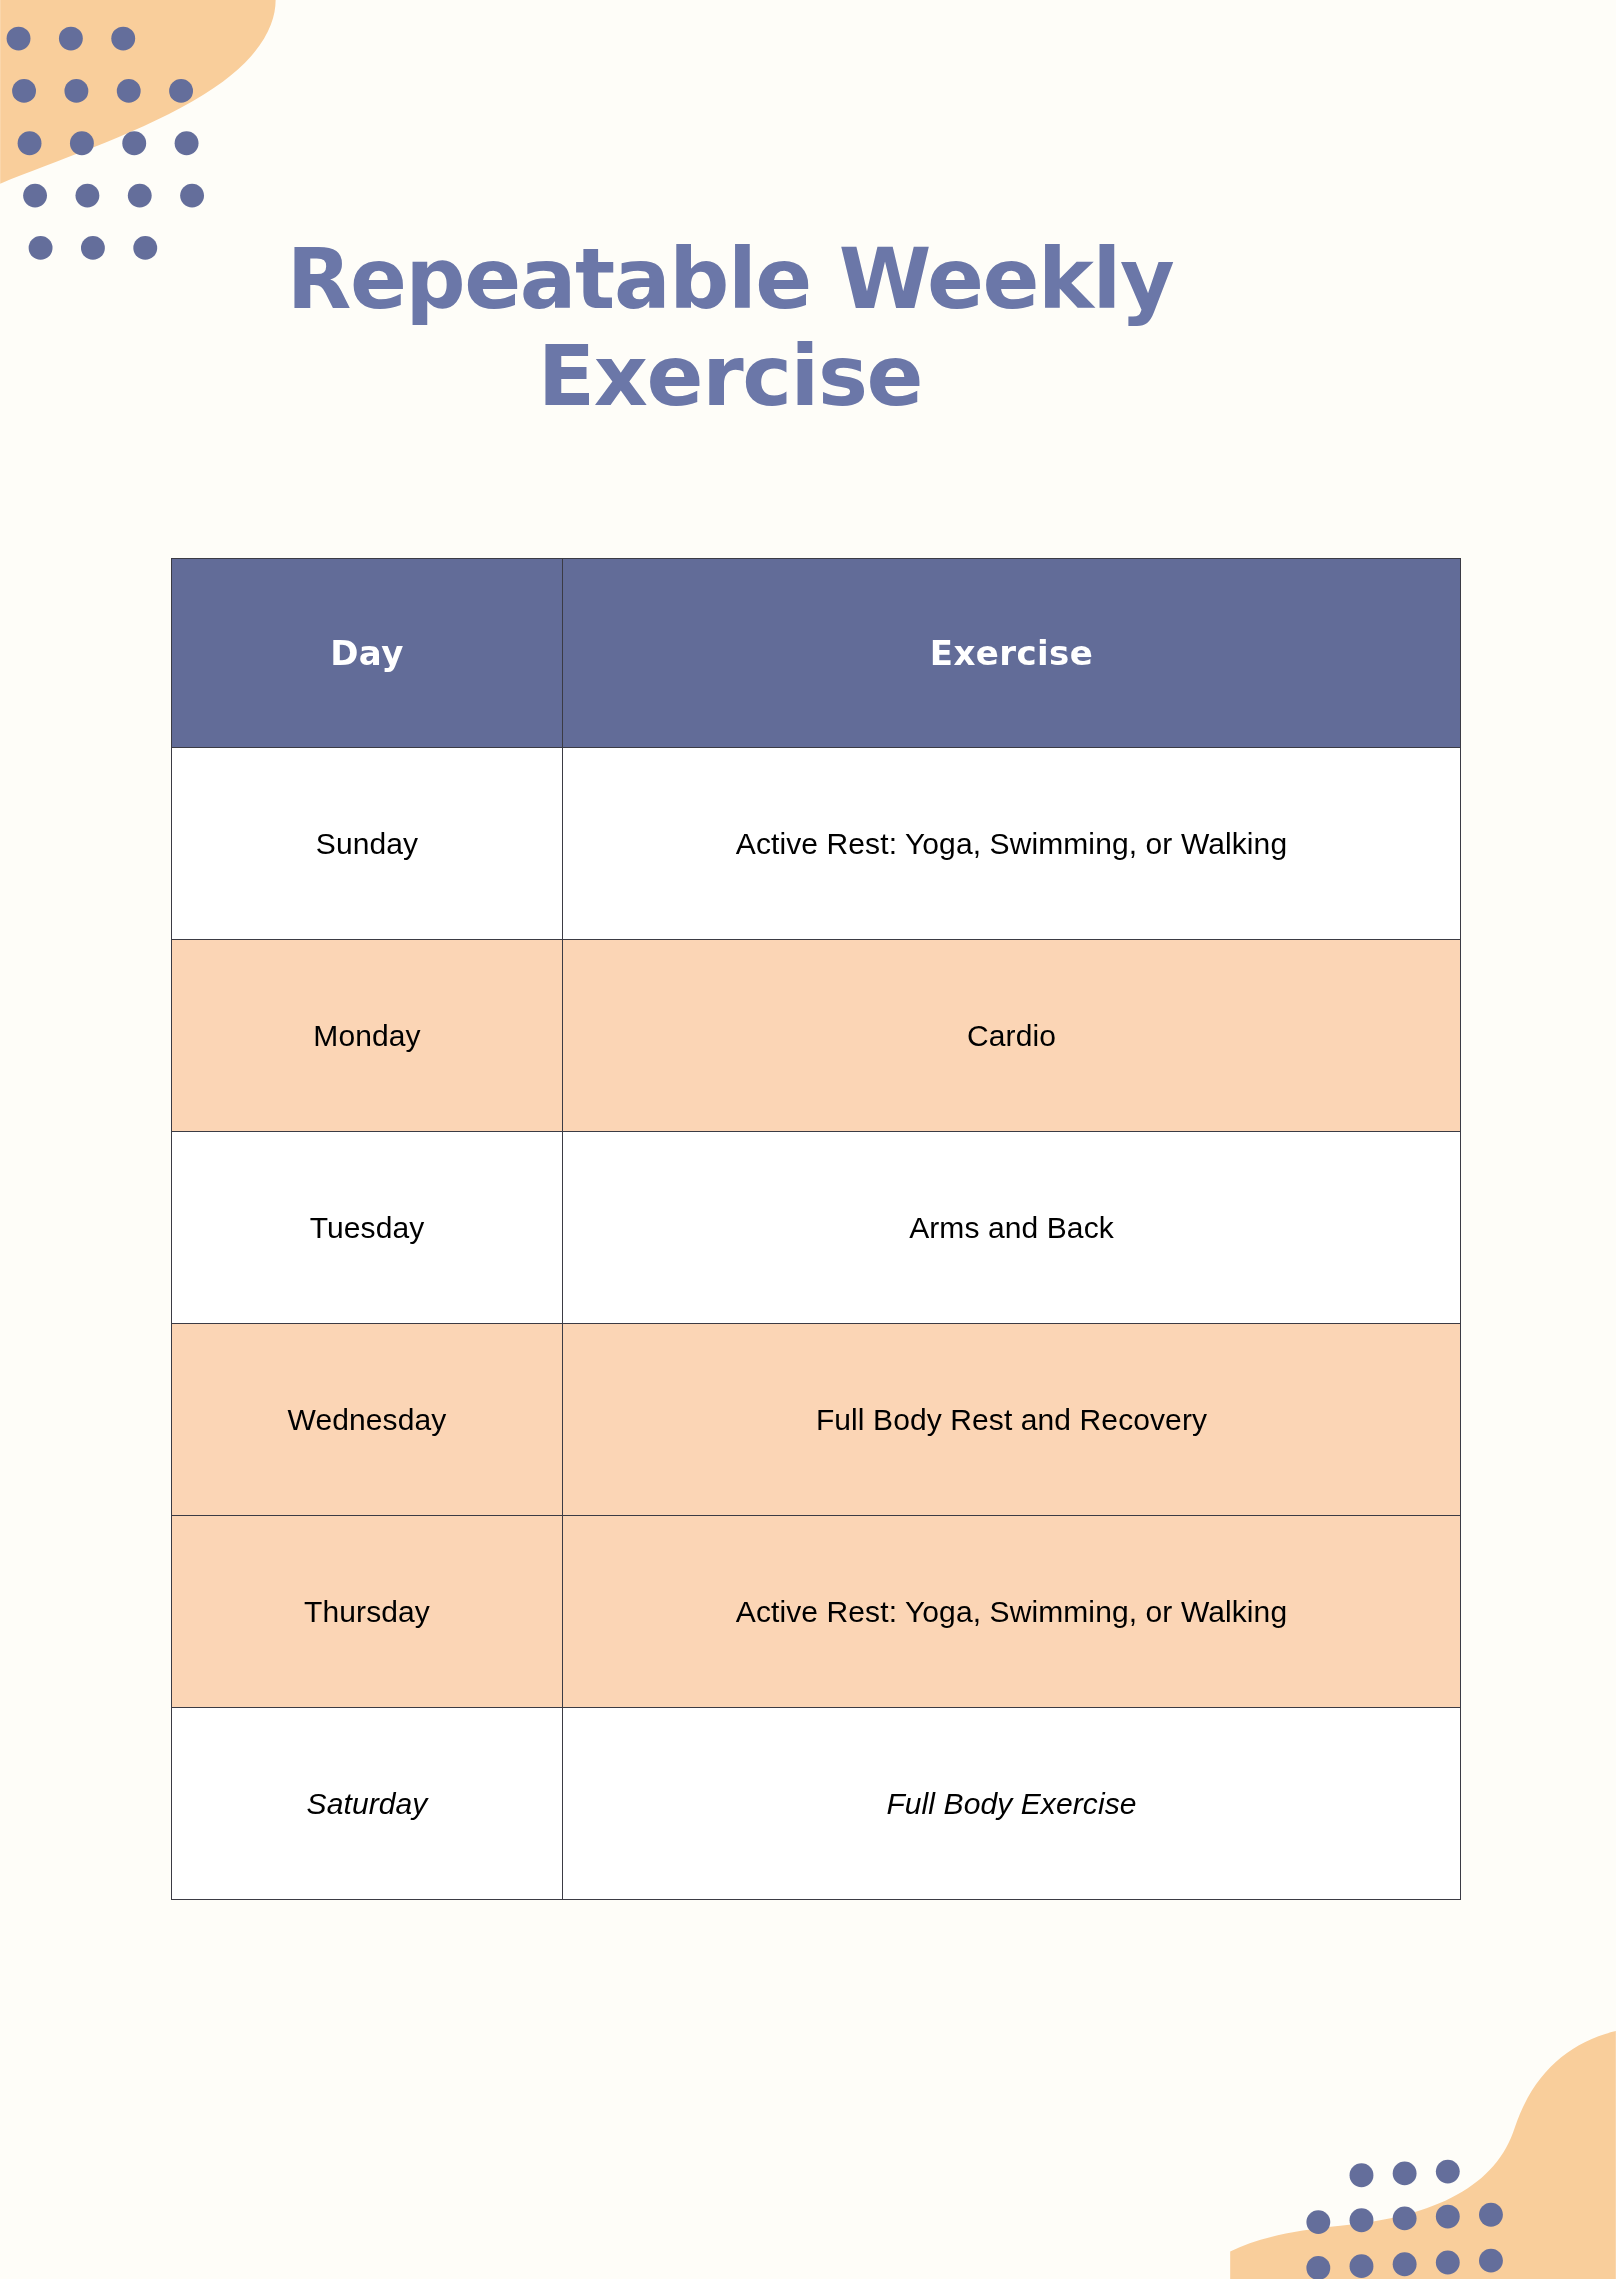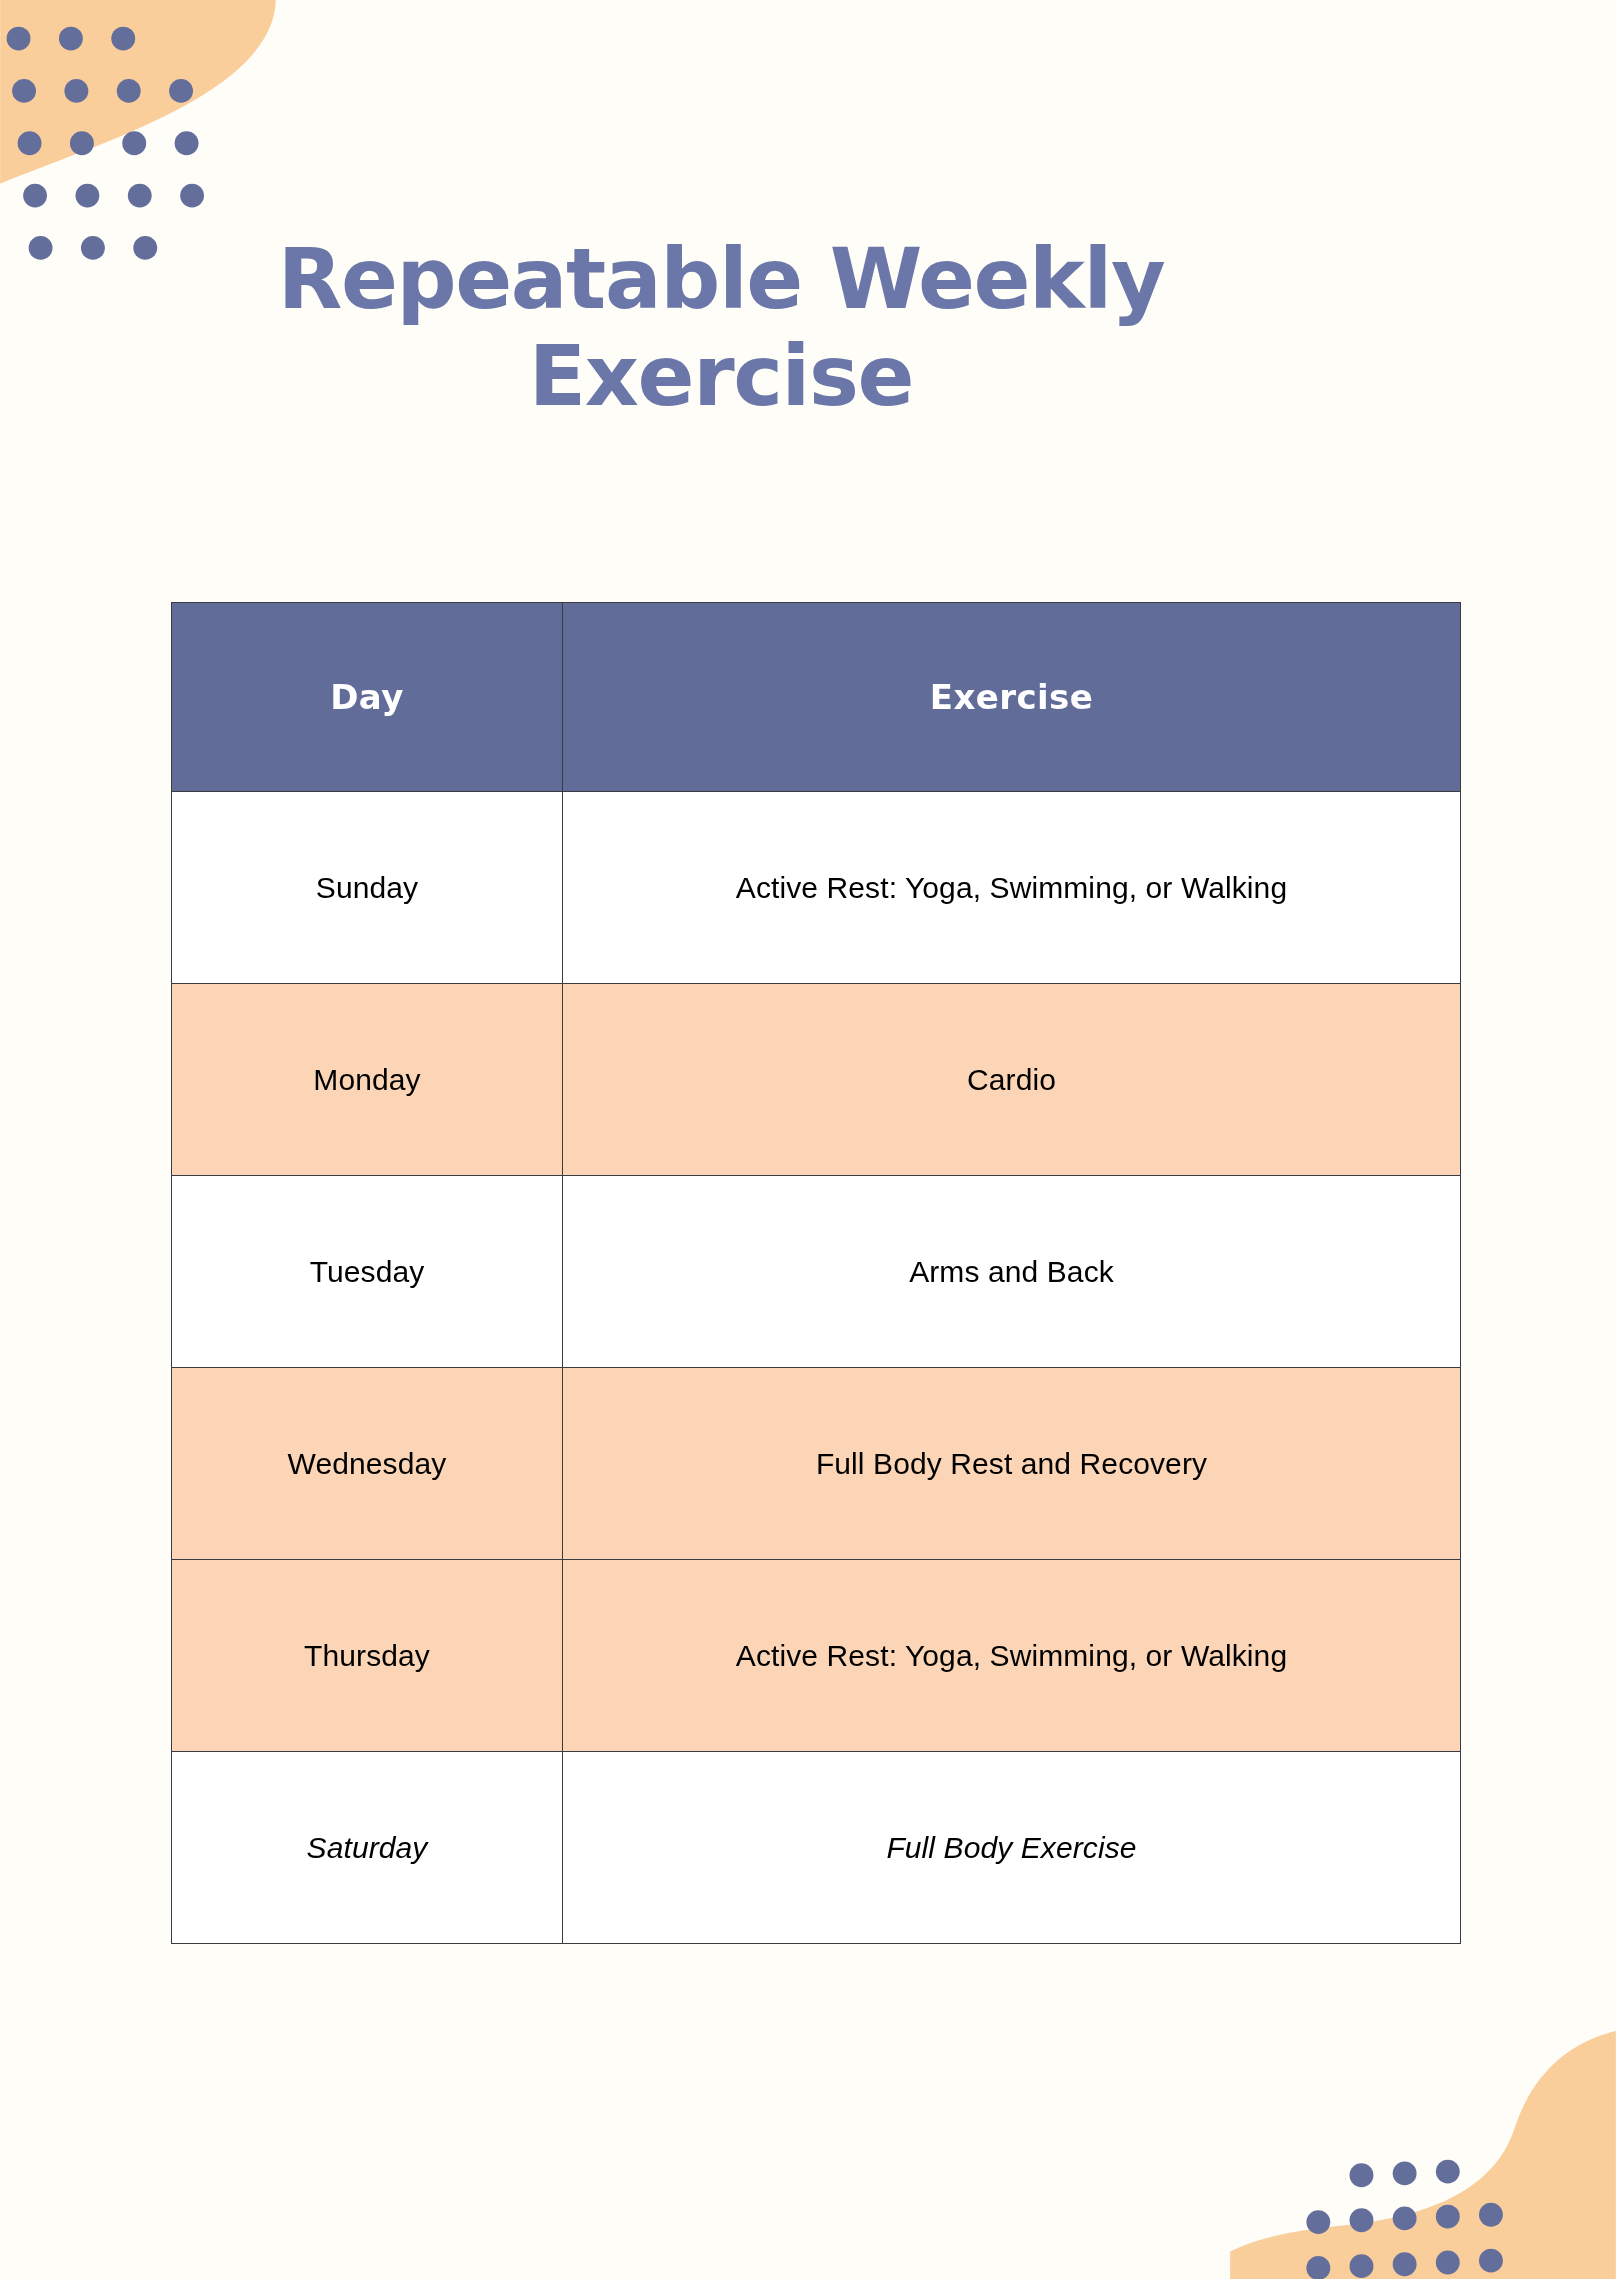--- a/index.html
+++ b/index.html
@@ -37,21 +37,21 @@
   #deco-bottom-right {
     right: 0;
     bottom: 0;
     width: 386px;
     height: 303px;
   }
 
   
   #title-block {
     position: absolute;
-    left: 156px;
+    left: 165px;
     top: 237px;
     width: 1130px;
     text-align: center;
   }
   .title-line {
     display: block;
     color: #6b77a8;
     font-family: "DejaVu Sans", "Liberation Sans", sans-serif;
     font-weight: 700;
     font-size: 84px;
@@ -60,21 +60,21 @@
     white-space: nowrap;
   }
   .title-line + .title-line {
     margin-top: 13px;
   }
 
   
   #schedule-table {
     position: absolute;
     left: 171px;
-    top: 602px;
+    top: 558px;
     width: 1289px;
     border-collapse: collapse;
     table-layout: fixed;
   }
   #schedule-table col.col-day   { width: 391px; }
   #schedule-table col.col-ex    { width: 898px; }
 
   #schedule-table th,
   #schedule-table td {
     border: 0.9px solid #3b3b44;

